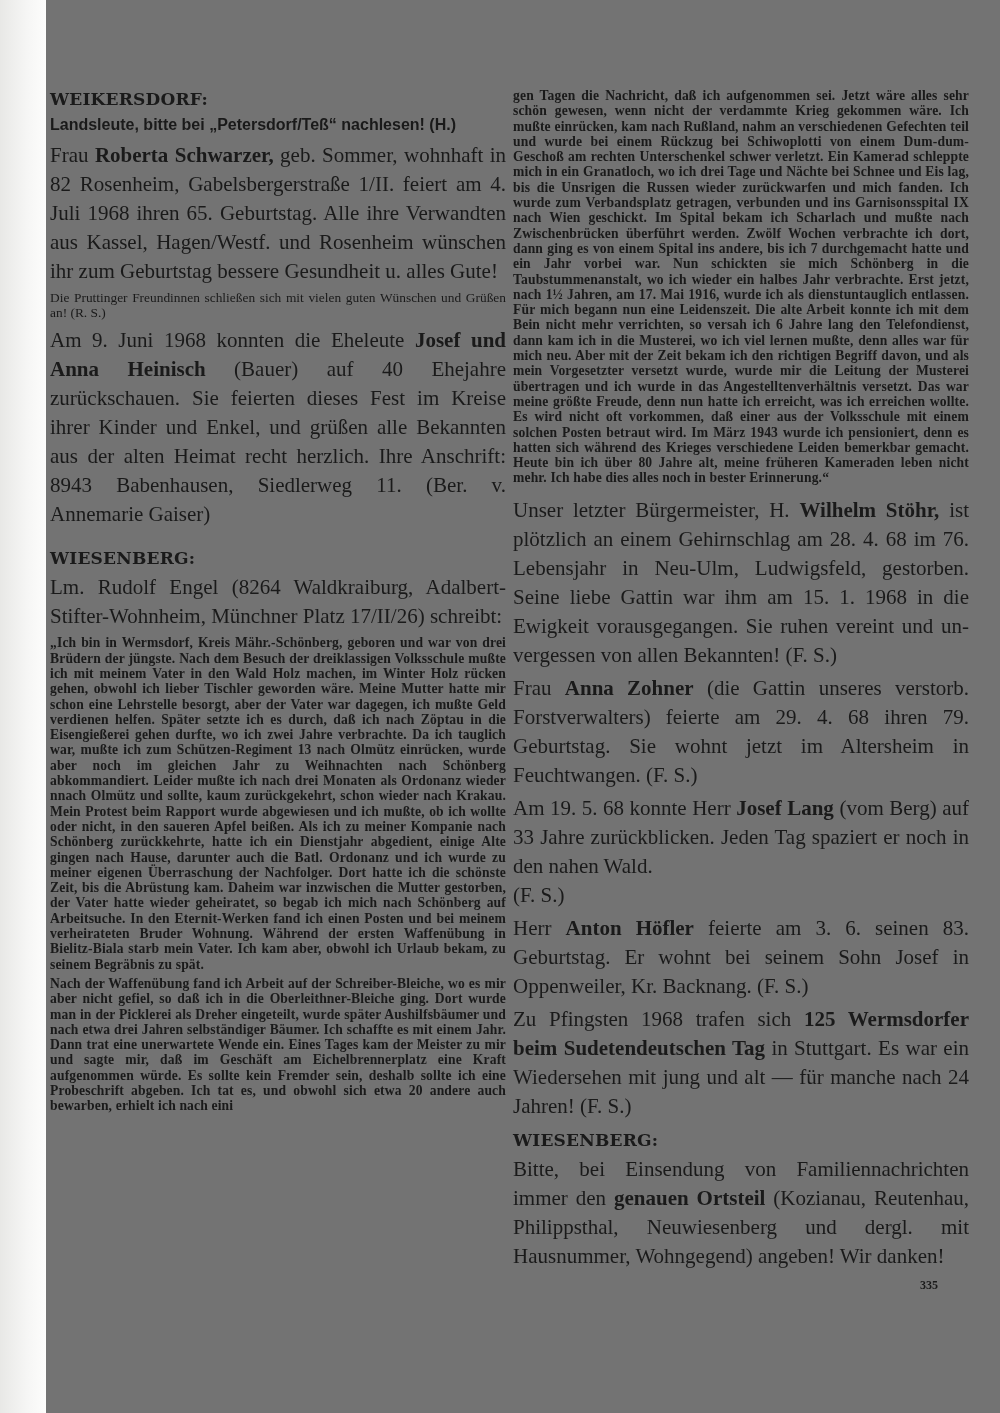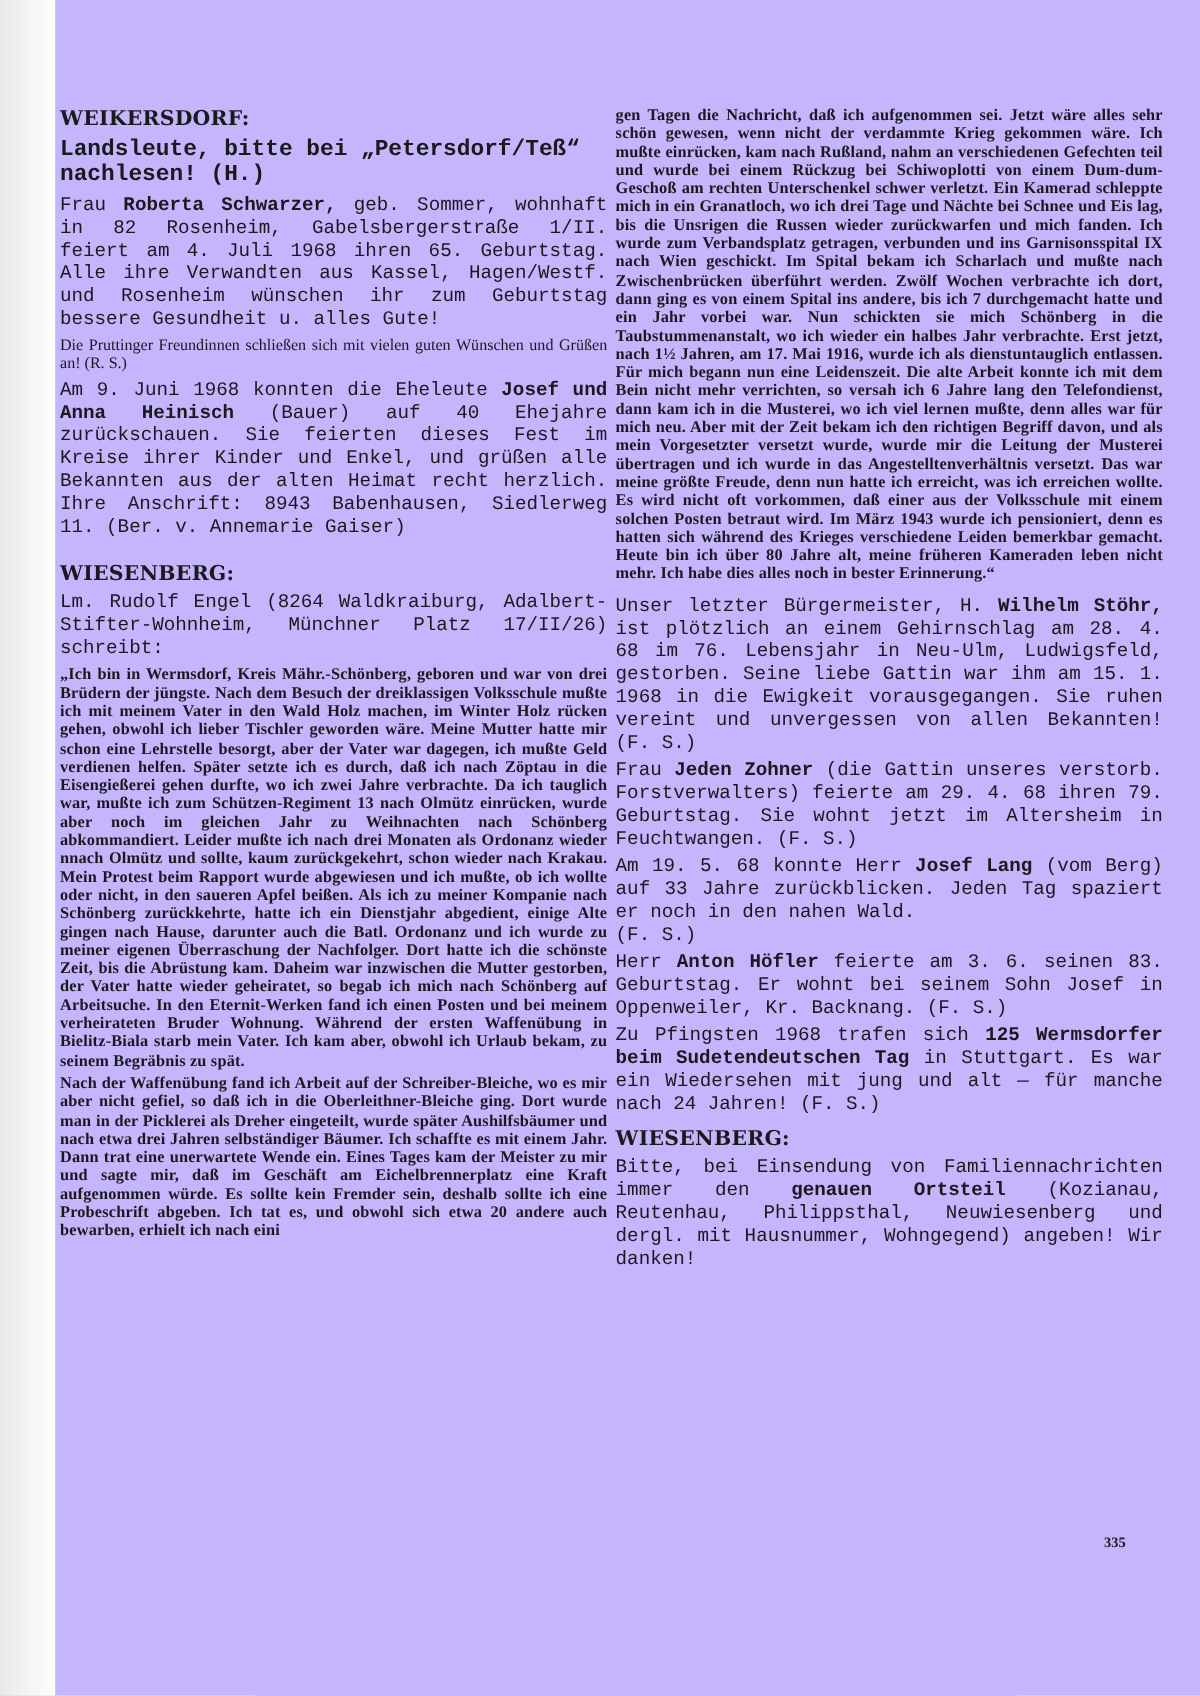--- a/index.html
+++ b/index.html
@@ -1,25 +1,25 @@
 <!DOCTYPE html>
 <html><head>
 <meta charset="utf-8">
 <style>
   html, body { margin: 0; padding: 0; background: #ffffff; }
   body { width: 1000px; height: 1413px; position: relative; overflow: hidden; color: #1a1a1a; }
-  .page { position: absolute; left: 0; top: 0; width: 1000px; height: 1413px; background: #c4b5fd; }
+  .page { position: absolute; left: 0; top: 0; width: 1000px; height: 1413px; background: #737373; }
   .edge { position: absolute; left: 0; top: 0; width: 46px; height: 1413px;
           background: linear-gradient(90deg, #e8e8e6 0%, #f6f6f5 60%, #fdfdfc 100%); }
   .col { position: absolute; top: 88px; width: 456px; }
   .col-left { left: 50px; }
   .col-right { left: 513px; }
   .hd { font-family: "DejaVu Serif", serif; font-weight: bold; font-size: 17px; letter-spacing: 0.2px; margin: 0 0 4px 0; line-height: 22px; }
-  .hd-sub { font-family: Liberation Mono, monospace; font-weight: bold; font-size: 19px; line-height: 21px; margin: 0 0 6px 0; }
-  .big { font-family: Liberation Mono, monospace; font-size: 16px; line-height: 19px; text-align: justify; margin: 0 0 4px 0; hyphens: manual; }
+  .hd-sub { font-family: Liberation Sans, sans-serif; font-weight: bold; font-size: 16px; line-height: 21px; margin: 0 0 6px 0; }
+  .big { font-family: Liberation Serif, serif; font-size: 21px; line-height: 29px; text-align: justify; margin: 0 0 4px 0; hyphens: manual; }
   .small { font-family: "Liberation Serif", serif; font-weight: bold; font-size: 13.6px; line-height: 15.3px; text-align: justify; margin: 0 0 4px 0; letter-spacing: 0.15px; }
   .small-b { font-family: "Liberation Serif", serif; font-weight: normal; font-size: 13.4px; line-height: 15.2px; text-align: justify; margin: 0 0 6px 0; }
   b { font-weight: bold; }
   .gap { height: 14px; }
   .right-sig { text-align: left; display: block; }
   .pagenum { position: absolute; left: 920px; top: 1278px; font-family: "Liberation Serif", serif; font-weight: bold; font-size: 12px; }
 </style>
 </head>
 <body>
 
@@ -41,21 +41,21 @@
     <p class="big">Lm. Rudolf Engel (8264 Waldkraiburg, Adalbert-Stifter-Wohnheim, Münchner Platz 17/II/26) schreibt:</p>
     <p class="small">„Ich bin in Wermsdorf, Kreis Mähr.-Schönberg, gebo­ren und war von drei Brüdern der jüngste. Nach dem Besuch der dreiklassigen Volksschule mußte ich mit meinem Vater in den Wald Holz machen, im Winter Holz rücken gehen, obwohl ich lieber Tischler gewor­den wäre. Meine Mutter hatte mir schon eine Lehr­stelle besorgt, aber der Vater war dagegen, ich mußte Geld verdienen helfen. Später setzte ich es durch, daß ich nach Zöptau in die Eisengießerei gehen durfte, wo ich zwei Jahre verbrachte. Da ich tauglich war, mußte ich zum Schützen-Regiment 13 nach Olmütz einrücken, wurde aber noch im gleichen Jahr zu Weihnachten nach Schönberg abkommandiert. Leider mußte ich nach drei Monaten als Ordonanz wieder nnach Olmütz und sollte, kaum zurückgekehrt, schon wieder nach Krakau. Mein Protest beim Rapport wurde abgewiesen und ich mußte, ob ich wollte oder nicht, in den saueren Apfel beißen. Als ich zu meiner Kompanie nach Schönberg zurückkehrte, hatte ich ein Dienstjahr abgedient, einige Alte gingen nach Hause, darunter auch die Batl. Ordo­nanz und ich wurde zu meiner eigenen Überraschung der Nachfolger. Dort hatte ich die schönste Zeit, bis die Abrüstung kam. Daheim war inzwischen die Mutter gestorben, der Vater hatte wieder geheiratet, so begab ich mich nach Schönberg auf Arbeitsuche. In den Eternit-Werken fand ich einen Posten und bei meinem verheirateten Bruder Wohnung. Während der ersten Waffenübung in Bielitz-Biala starb mein Vater. Ich kam aber, obwohl ich Urlaub bekam, zu seinem Begräbnis zu spät.</p>
     <p class="small">Nach der Waffenübung fand ich Arbeit auf der Schrei­ber-Bleiche, wo es mir aber nicht gefiel, so daß ich in die Oberleithner-Bleiche ging. Dort wurde man in der Picklerei als Dreher eingeteilt, wurde später Aus­hilfsbäumer und nach etwa drei Jahren selbständiger Bäumer. Ich schaffte es mit einem Jahr. Dann trat eine unerwartete Wende ein. Eines Tages kam der Meister zu mir und sagte mir, daß im Geschäft am Eichelbrennerplatz eine Kraft aufgenommen würde. Es sollte kein Fremder sein, deshalb sollte ich eine Probeschrift abgeben. Ich tat es, und obwohl sich etwa 20 andere auch bewarben, erhielt ich nach eini­</p>
   </div>
 
   <div class="col col-right">
     <p class="small">gen Tagen die Nachricht, daß ich aufgenommen sei. Jetzt wäre alles sehr schön gewesen, wenn nicht der verdammte Krieg gekommen wäre. Ich mußte ein­rücken, kam nach Rußland, nahm an verschiedenen Gefechten teil und wurde bei einem Rückzug bei Schiwoplotti von einem Dum-dum-Geschoß am rechten Unterschenkel schwer verletzt. Ein Kamerad schleppte mich in ein Granatloch, wo ich drei Tage und Nächte bei Schnee und Eis lag, bis die Unsrigen die Russen wieder zurückwarfen und mich fanden. Ich wurde zum Verbandsplatz getragen, verbunden und ins Garnisons­spital IX nach Wien geschickt. Im Spital bekam ich Scharlach und mußte nach Zwischenbrücken überführt werden. Zwölf Wochen verbrachte ich dort, dann ging es von einem Spital ins andere, bis ich 7 durchgemacht hatte und ein Jahr vorbei war. Nun schickten sie mich Schönberg in die Taubstummenanstalt, wo ich wieder ein halbes Jahr verbrachte. Erst jetzt, nach 1½ Jahren, am 17. Mai 1916, wurde ich als dienstuntauglich ent­lassen. Für mich begann nun eine Leidenszeit. Die alte Arbeit konnte ich mit dem Bein nicht mehr verrichten, so versah ich 6 Jahre lang den Telefondienst, dann kam ich in die Musterei, wo ich viel lernen mußte, denn alles war für mich neu. Aber mit der Zeit bekam ich den richtigen Begriff davon, und als mein Vor­gesetzter versetzt wurde, wurde mir die Leitung der Musterei übertragen und ich wurde in das Angestell­tenverhältnis versetzt. Das war meine größte Freude, denn nun hatte ich erreicht, was ich erreichen wollte. Es wird nicht oft vorkommen, daß einer aus der Volksschule mit einem solchen Posten betraut wird. Im März 1943 wurde ich pensioniert, denn es hatten sich während des Krieges verschiedene Leiden be­merkbar gemacht. Heute bin ich über 80 Jahre alt, meine früheren Kameraden leben nicht mehr. Ich habe dies alles noch in bester Erinnerung.“</p>
 
     <p class="big" style="margin-top:10px"><span>Unser letzter Bürgermeister, H. </span><b>Wilhelm Stöhr,</b><span> ist plötzlich an einem Gehirnschlag am 28. 4. 68 im 76. Lebensjahr in Neu-Ulm, Ludwigsfeld, gestorben. Seine liebe Gattin war ihm am 15. 1. 1968 in die Ewigkeit vorausgegangen. Sie ruhen vereint und un­vergessen von allen Bekannten! (F. S.)</span></p>
 
-    <p class="big"><span>Frau </span><b>Jeden Zohner</b><span> (die Gattin unseres ver­storb. Forstverwalters) feierte am 29. 4. 68 ihren 79. Geburtstag. Sie wohnt jetzt im Altersheim in Feuchtwangen. (F. S.)</span></p>
+    <p class="big"><span>Frau </span><b>Anna Zohner</b><span> (die Gattin unseres ver­storb. Forstverwalters) feierte am 29. 4. 68 ihren 79. Geburtstag. Sie wohnt jetzt im Altersheim in Feuchtwangen. (F. S.)</span></p>
 
     <p class="big"><span>Am 19. 5. 68 konnte Herr </span><b>Josef Lang</b><span> (vom Berg) auf 33 Jahre zurückblicken. Jeden Tag spaziert er noch in den nahen Wald.</span><span class="right-sig">(F. S.)</span></p>
 
     <p class="big"><span>Herr </span><b>Anton Höfler</b><span> feierte am 3. 6. seinen 83. Geburtstag. Er wohnt bei seinem Sohn Josef in Oppenweiler, Kr. Backnang. (F. S.)</span></p>
 
     <p class="big"><span>Zu Pfingsten 1968 trafen sich </span><b>125 Werms­dorfer beim Sudetendeutschen Tag</b><span> in Stutt­gart. Es war ein Wiedersehen mit jung und alt — für manche nach 24 Jahren! (F. S.)</span></p>
 
     <div class="hd" style="margin-top:8px">WIESENBERG:</div>
     <p class="big"><span>Bitte, bei Einsendung von Familiennach­richten immer den </span><b>genauen Ortsteil</b><span> (Kozi­anau, Reutenhau, Philippsthal, Neuwiesen­berg und dergl. mit Hausnummer, Wohnge­gend) angeben! Wir danken!</span></p>
   </div>

